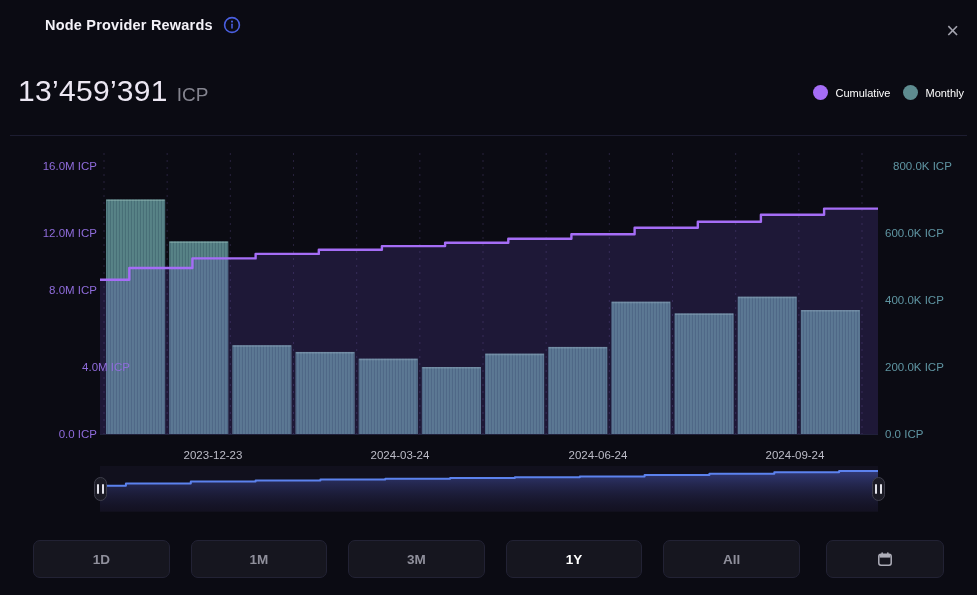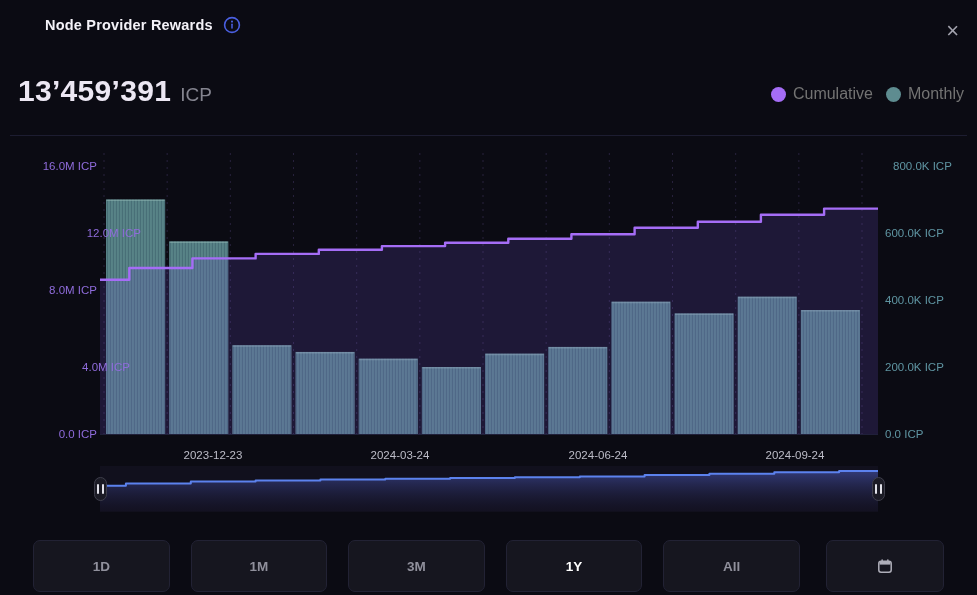--- a/index.html
+++ b/index.html
@@ -10,44 +10,44 @@
     -webkit-font-smoothing:antialiased;
   }
   
   .header{position:absolute;top:16px;left:18px;display:flex;align-items:center;gap:10px;margin-left:27px;}
   .title{font-size:14.5px;font-weight:700;color:#f4f2f8;letter-spacing:.2px;}
   .info-btn{background:none;border:none;padding:0;cursor:pointer;display:flex;align-items:center;}
   .close-btn{position:absolute;top:18px;right:12px;background:none;border:none;cursor:pointer;
     color:#a2a2ad;font-size:22px;line-height:22px;font-family:"Liberation Sans",sans-serif;padding:2px 6px;}
   
   .headline{position:absolute;top:74px;left:18px;display:flex;align-items:baseline;gap:9px;}
-  .headline-value{font-size:30px;color:#ece7f3;font-weight:700;letter-spacing:.3px;}
+  .headline-value{font-size:30px;color:#ece7f3;font-weight:400;letter-spacing:.3px;}
   .headline-unit{font-size:19px;color:#84848f;font-weight:500;}
   
   .legend{position:absolute;top:85px;right:13px;display:flex;align-items:center;gap:13px;}
   .legend-item{display:flex;align-items:center;gap:7px;cursor:pointer;}
   .legend-dot{width:15px;height:15px;border-radius:50%;}
-  .legend-label{font-size:16px;color:#737373;}
+  .legend-label{font-size:11px;color:#ffffff;}
   .divider{position:absolute;top:135px;left:10px;right:10px;height:1px;background:#1d1d31;}
   
   #chart-svg{position:absolute;left:0;top:0;}
   
   .tick{position:absolute;font-size:11.5px;line-height:12px;}
   .tick-left{left:0;width:97px;text-align:right;color:#8f6cdb;}
   .tick-right{left:885px;width:90px;text-align:left;color:#5f95a2;}
   .tick-x{width:120px;text-align:center;top:449px;color:#bdbdc8;}
   
   .handle{position:absolute;top:477px;width:13px;height:24px;background:#1b1b25;
     border:1px solid #3e3e4b;border-radius:7px;box-sizing:border-box;
     display:flex;align-items:center;justify-content:center;gap:2.5px;cursor:ew-resize;}
   .handle i{display:block;width:2px;height:10px;background:#e2e2ea;border-radius:1px;}
   .handle-left{left:94px;}
   .handle-right{left:872px;}
   
-  .range-buttons{position:absolute;left:33px;top:540px;width:911px;height:52px;display:flex;gap:21px;border-radius:7px;}
+  .range-buttons{position:absolute;left:33px;top:540px;width:911px;height:38px;display:flex;gap:21px;border-radius:7px;}
   .range-btn{flex:1;background:#16161f;border:1px solid #222234;border-radius:7px;
     color:#90909c;font-size:13.5px;font-weight:700;display:flex;align-items:center;justify-content:center;
     cursor:pointer;font-family:"Liberation Sans",sans-serif;padding:0;}
   .range-btn.selected{color:#ffffff;}
   .calendar-btn{flex:0 0 118px;margin-left:5px;}
 </style>
 </head>
 <body>
 
 <svg id="chart-svg" width="977" height="595" viewBox="0 0 977 595">
@@ -131,21 +131,21 @@
   <div class="legend-item">
     <span class="legend-dot" style="background:#5e8c90;"></span>
     <span class="legend-label">Monthly</span>
   </div>
 </div>
 
 <div class="divider"></div>
 
 <div>
   <div class="tick tick-left" style="top:160px;">16.0M ICP</div>
-  <div class="tick tick-left" style="top:227px;padding-left:44px;">12.0M ICP</div>
+  <div class="tick tick-left" style="top:227px;">12.0M ICP</div>
   <div class="tick tick-left" style="top:284px;">8.0M ICP</div>
   <div class="tick tick-left" style="top:361px;padding-left:33px;">4.0M ICP</div>
   <div class="tick tick-left" style="top:428px;">0.0 ICP</div>
 </div>
 
 <div>
   <div class="tick tick-right" style="top:160px;padding-left:8px;">800.0K ICP</div>
   <div class="tick tick-right" style="top:227px;">600.0K ICP</div>
   <div class="tick tick-right" style="top:294px;">400.0K ICP</div>
   <div class="tick tick-right" style="top:361px;">200.0K ICP</div>

